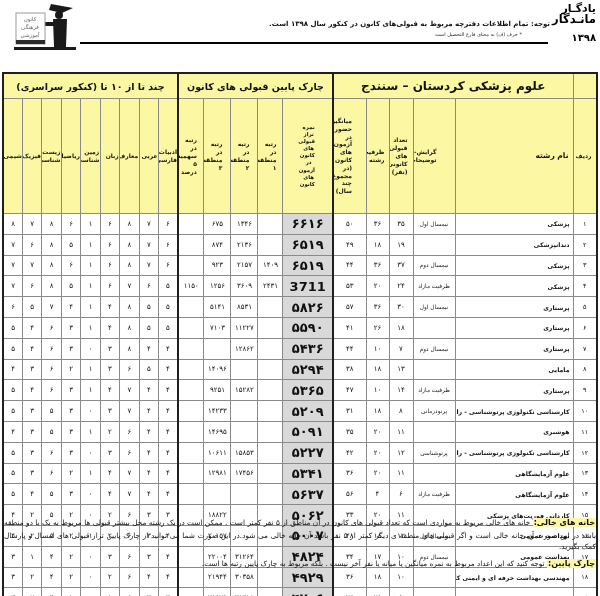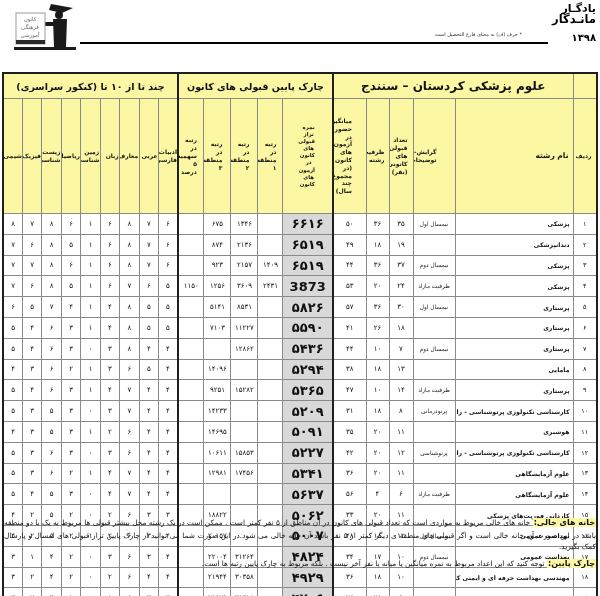--- a/index.html
+++ b/index.html
@@ -52,20 +52,21 @@
 <body>
 
 <div class="page">
 
   <div class="top">
     <div class="brand">
       <div class="l1">یادگـار</div>
       <div class="l2">مانـدگار</div>
       <div class="year">۱۳۹۸</div>
     </div>
+    <div class="note">توجه: تمام اطلاعات دفترچه مربوط به قبولی‌های کانون در کنکور سال ۱۳۹۸ است.</div>
     <div class="subnote">* حرف (ف) به معنای فارغ التحصیل است</div>
     <div class="rule"></div>
     <div class="logo">
       <svg width="66" height="50" viewBox="0 0 66 50">
 
         <polygon points="39,1 61,5 50,10 37,7" fill="#1a1a1a"></polygon>
         <rect x="48" y="8" width="2" height="6" fill="#1a1a1a"></rect>
         <circle cx="47" cy="12" r="4" fill="#1a1a1a"></circle>
         <path d="M41,16 L55,16 L54,44 L42,44 Z" fill="#1a1a1a"></path>
         <rect x="33" y="19" width="10" height="4" fill="#1a1a1a"></rect>
@@ -200,21 +201,21 @@
           <td class="c-subject">۷</td>
           <td class="c-subject">۷</td>
         </tr>
         <tr>
           <td class="c-radif">۴</td>
           <td class="c-name">پزشکی</td>
           <td class="c-gerayesh">ظرفیت مازاد</td>
           <td class="c-accepted">۲۴</td>
           <td class="c-capacity">۲۰</td>
           <td class="c-attendance">۵۳</td>
-          <td class="c-taraz bR">3873</td>
+          <td class="c-taraz bR">3711</td>
           <td class="c-rank_m1">۲۴۳۱</td>
           <td class="c-rank_m2">۳۶۰۹</td>
           <td class="c-rank_m3">۱۲۵۶</td>
           <td class="c-rank_s5">۱۱۵۰</td>
           <td class="c-subject bR">۵</td>
           <td class="c-subject">۶</td>
           <td class="c-subject">۷</td>
           <td class="c-subject">۶</td>
           <td class="c-subject">۱</td>
           <td class="c-subject">۵</td>

